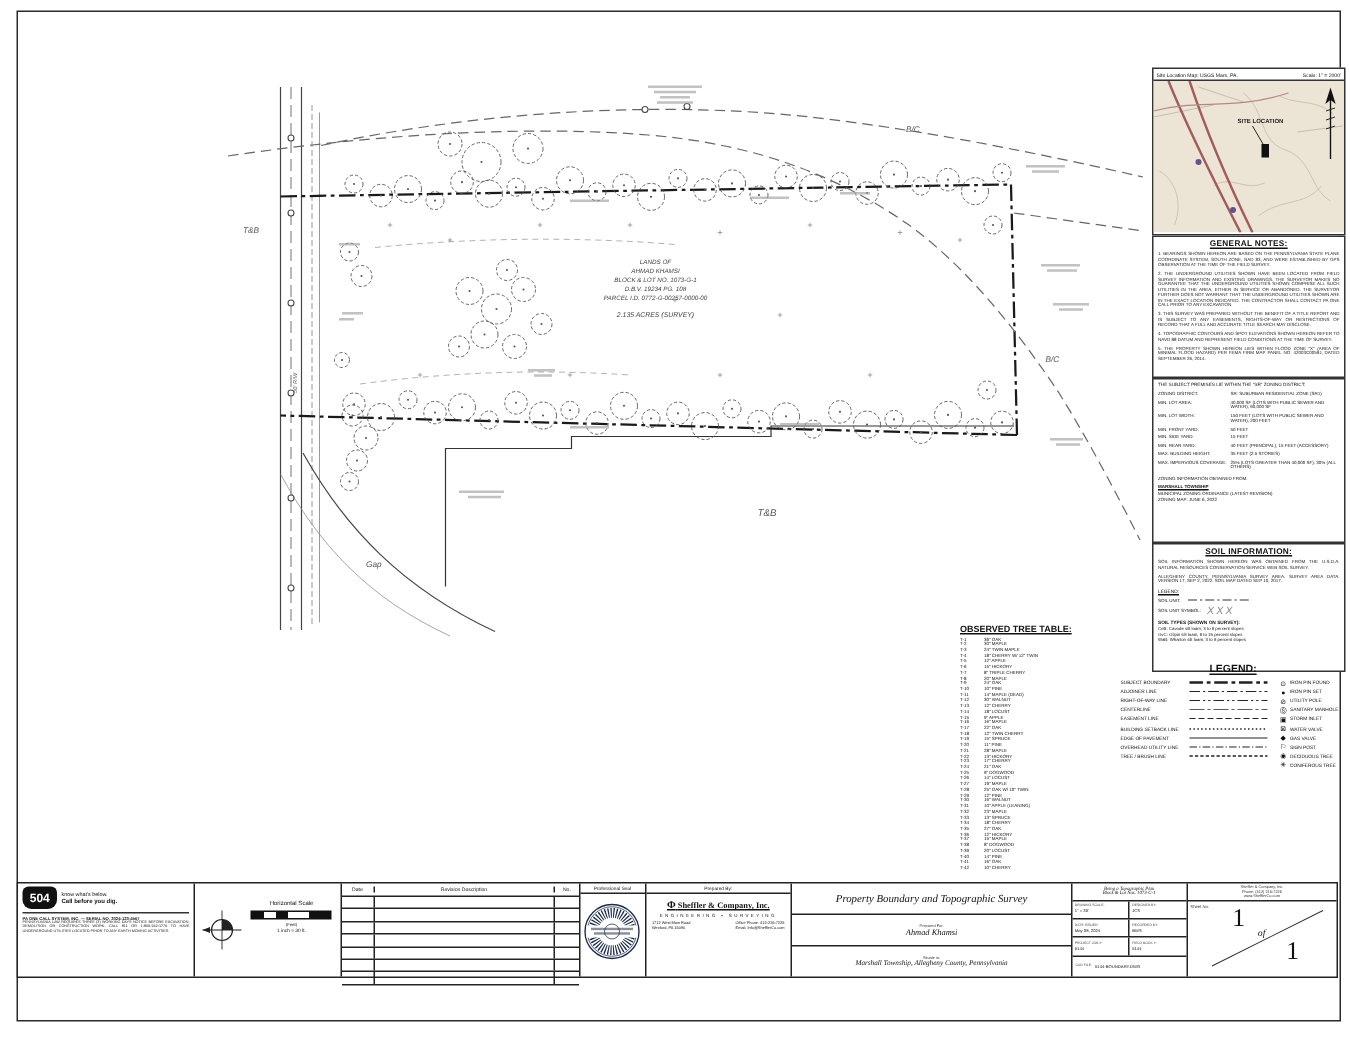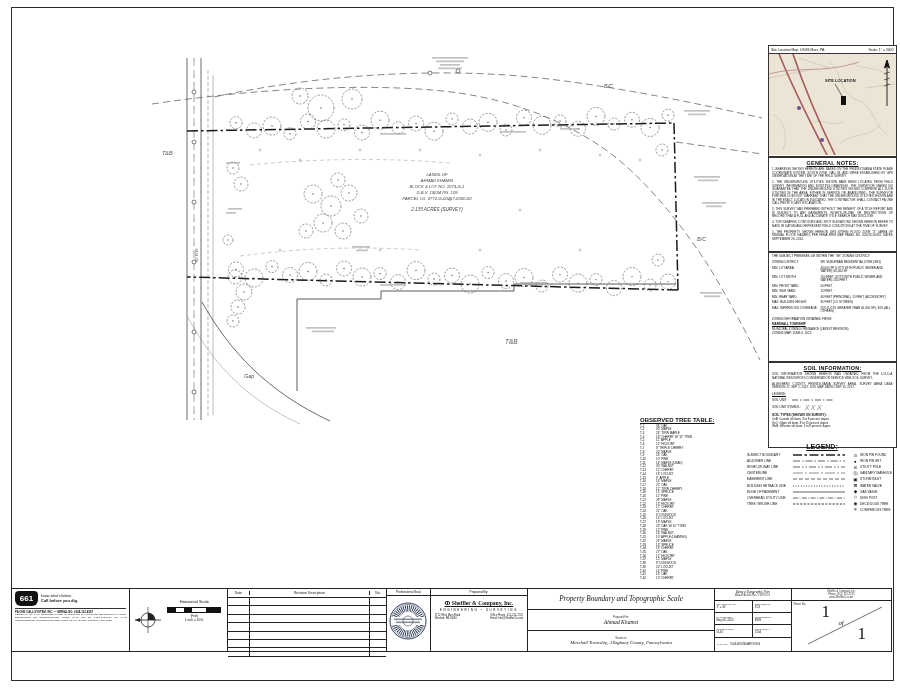--- a/index.html
+++ b/index.html
@@ -743,21 +743,21 @@
         <span class="t-id">T-42</span>
         <span class="t-desc">10" CHERRY</span>
       </div>
     </div>
 </div>
 
 <div id="title-block">
 
   <div id="c811" class="tb-cell">
     <div id="c811-top">
-      <div id="shield811">661</div>
+      <div id="shield811">504</div>
       <div class="c811-tag">
         <span>know what's below.</span><br>
         <b>Call before you dig.</b>
       </div>
     </div>
     <div id="c811-serial">PA ONE CALL SYSTEM, INC. — SERIAL NO. 2024-123-4567</div>
     <div id="c811-notice">PENNSYLVANIA LAW REQUIRES THREE (3) WORKING DAYS NOTICE BEFORE EXCAVATION, DEMOLITION OR CONSTRUCTION WORK. CALL 811 OR 1-800-242-1776 TO HAVE UNDERGROUND UTILITIES LOCATED PRIOR TO ANY EARTH MOVING ACTIVITIES.</div>
   </div>
 
   <div id="cscale" class="tb-cell">
@@ -854,21 +854,21 @@
       </div>
       <div>
         <div>Office Phone: 412-215-7225</div>
         <div>Email: Info@ShefflerCo.com</div>
       </div>
     </div>
   </div>
 
   <div id="cmain" class="tb-cell">
     <div class="cm-row">
-      <div id="main-title">Property Boundary and Topographic Scale</div>
+      <div id="main-title">Property Boundary and Topographic Survey</div>
     </div>
     <div class="cm-row">
       <div class="cm-sub">Prepared For:</div>
       <div class="cm-val">Ahmad Khamsi</div>
     </div>
     <div class="cm-row">
       <div class="cm-sub">Situate in:</div>
       <div class="cm-val" style="font-size:4.8px;">Marshall Township, Allegheny County, Pennsylvania</div>
     </div>
   </div>

